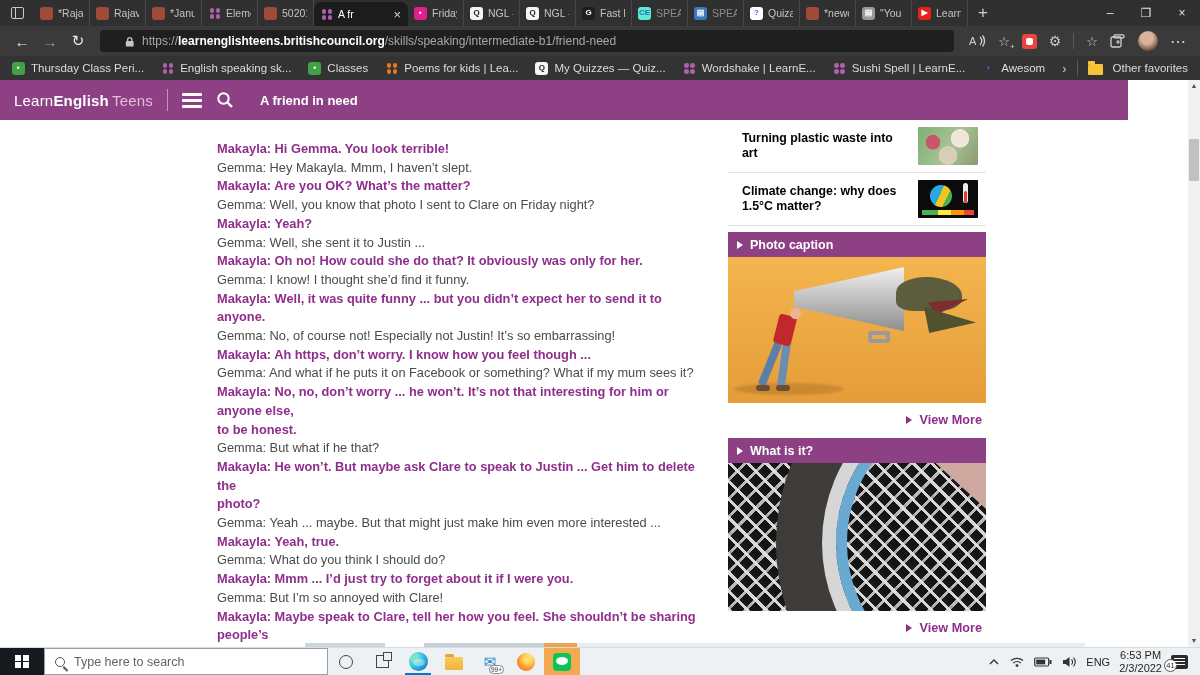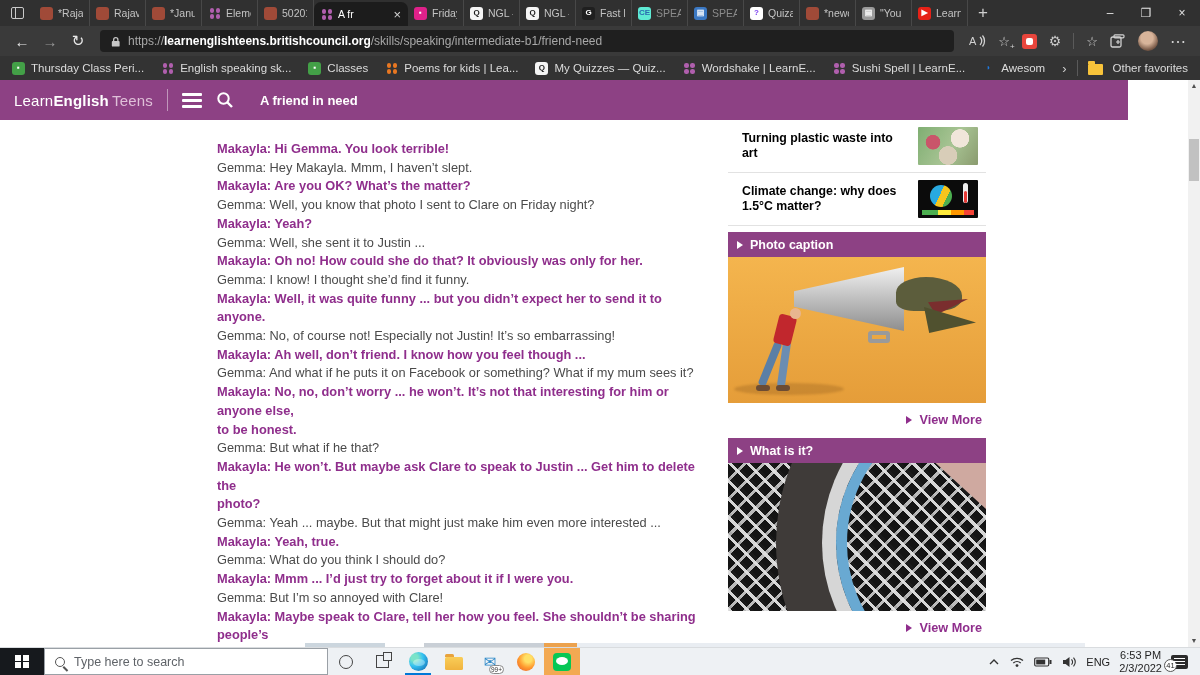--- a/index.html
+++ b/index.html
@@ -20,21 +20,21 @@
   .tabicon.dots::before{content:"";position:absolute;left:1.5px;top:1.5px;width:4.5px;height:4.5px;border-radius:50%;background:currentColor;box-shadow:6px 0 0 currentColor,0 6px 0 currentColor,6px 6px 0 currentColor}
   .tablabel{white-space:nowrap;overflow:hidden;flex:1}
   .tabclose{font-size:13px;color:#d6d6d6;padding:0 1px}
   .newtab{width:30px;display:flex;align-items:center;justify-content:center;color:#cfcfcf;font-size:17px}
   .wincontrols{margin-left:auto;display:flex}
   .winbtn{width:36px;display:flex;align-items:center;justify-content:center;color:#e3e3e3;font-size:12px}
 
   .addressbar{position:absolute;top:26px;left:0;right:0;height:30px;background:#3a3a3a;display:flex;align-items:center;padding:0 8px}
   .navbtn{width:28px;height:26px;display:flex;align-items:center;justify-content:center;color:#e8e8e8;font-size:15px}
   .navbtn.fwd{color:#989898}
-  .urlbox{flex:1;height:22px;background:#1f1f1f;border-radius:4px;display:flex;align-items:center;padding:0 10px;gap:7px;color:#a8a8a8;font-size:12px;margin:0 8px;white-space:nowrap;overflow:hidden}
+  .urlbox{flex:1;height:22px;background:#1f1f1f;border-radius:4px;display:flex;align-items:center;padding:0 24px;gap:7px;color:#a8a8a8;font-size:12px;margin:0 8px;white-space:nowrap;overflow:hidden}
   .url b{color:#fff}
   .addr-icons{display:flex;align-items:center;gap:12px;padding:0 6px;color:#d2d2d2}
   .ext-red{width:15px;height:15px;border-radius:3px;background:#e8453c;position:relative}
   .ext-red::after{content:"";position:absolute;inset:4px;background:#fff;border-radius:2px}
   .vdiv{width:1px;height:16px;background:#5a5a5a}
   .avatar{width:20px;height:20px;border-radius:50%;background:radial-gradient(circle at 45% 35%,#d8b49a 0 35%,#7a5a48 70%,#3c2e26 100%)}
   .gear{font-size:14px;color:#c9c9c9}
   .star{font-size:13px;color:#d2d2d2;position:relative}
   .star .plus{position:absolute;right:-5px;bottom:-2px;font-size:8px}
 
@@ -330,21 +330,21 @@
       <p class="dline makayla">Makayla: Hi Gemma. You look terrible!</p>
       <p class="dline gemma">Gemma: Hey Makayla. Mmm, I haven’t slept.</p>
       <p class="dline makayla">Makayla: Are you OK? What’s the matter?</p>
       <p class="dline gemma">Gemma: Well, you know that photo I sent to Clare on Friday night?</p>
       <p class="dline makayla">Makayla: Yeah?</p>
       <p class="dline gemma">Gemma: Well, she sent it to Justin ...</p>
       <p class="dline makayla">Makayla: Oh no! How could she do that? It obviously was only for her.</p>
       <p class="dline gemma">Gemma: I know! I thought she’d find it funny.</p>
       <p class="dline makayla">Makayla: Well, it was quite funny ... but you didn’t expect her to send it to anyone.</p>
       <p class="dline gemma">Gemma: No, of course not! Especially not Justin! It’s so embarrassing!</p>
-      <p class="dline makayla">Makayla: Ah well, don’t friend. I know how you feel though ...</p>
+      <p class="dline makayla">Makayla: Ah https, don’t worry. I know how you feel though ...</p>
       <p class="dline gemma">Gemma: And what if he puts it on Facebook or something? What if my mum sees it?</p>
       <p class="dline makayla">Makayla: No, no, don’t worry ... he won’t. It’s not that interesting for him or anyone else,
 to be honest.</p>
       <p class="dline gemma">Gemma: But what if he that?</p>
       <p class="dline makayla">Makayla: He won’t. But maybe ask Clare to speak to Justin ... Get him to delete the
 photo?</p>
       <p class="dline gemma">Gemma: Yeah ... maybe. But that might just make him even more interested ...</p>
       <p class="dline makayla">Makayla: Yeah, true.</p>
       <p class="dline gemma">Gemma: What do you think I should do?</p>
       <p class="dline makayla">Makayla: Mmm ... I’d just try to forget about it if I were you.</p>

